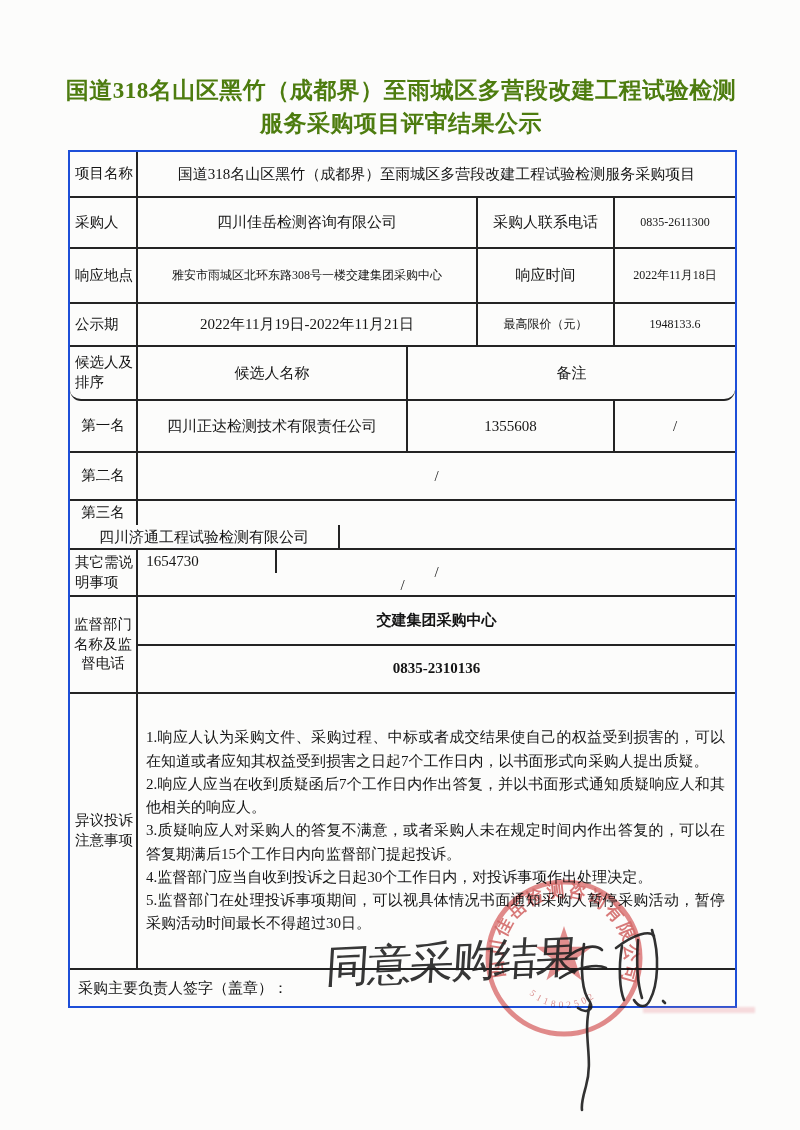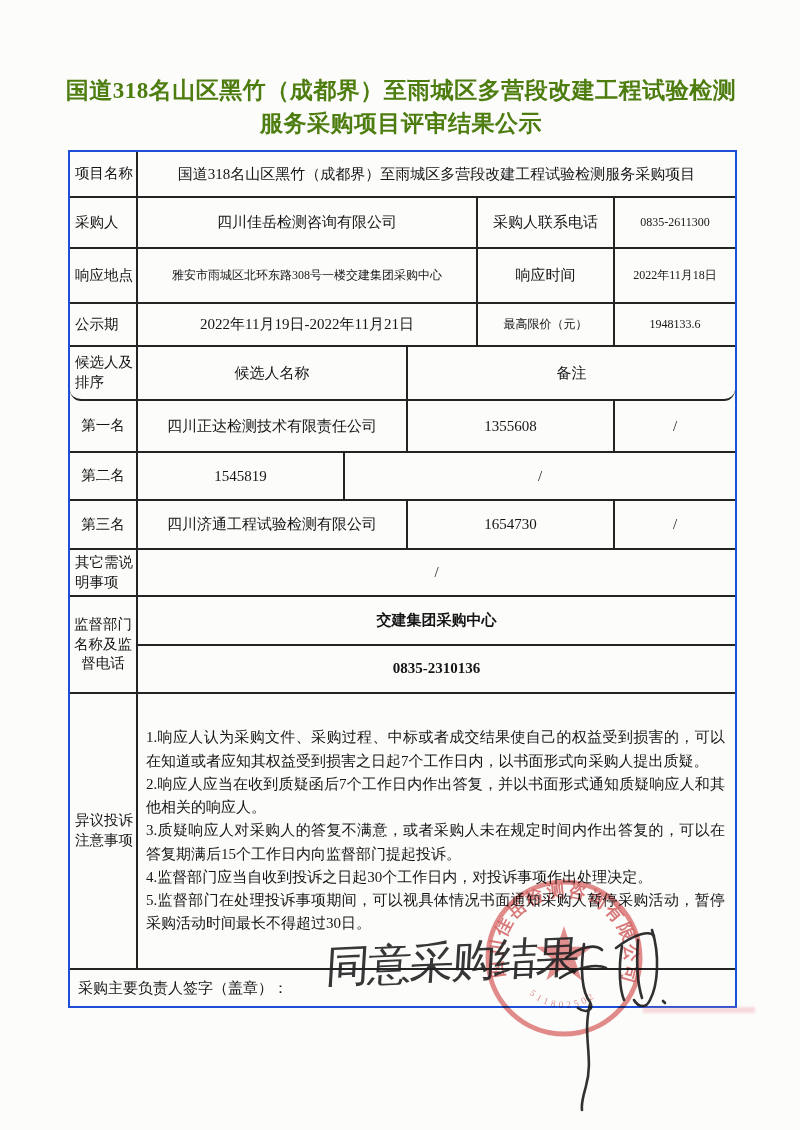--- a/index.html
+++ b/index.html
@@ -50,21 +50,21 @@
   .w207{width:207px;flex:none;}
   .nowrap{white-space:nowrap;}
   .fs14{font-size:12px;}
   .r1{height:46px;}
   .r2{height:51px;}
   .r3{height:55px;}
   .r4{height:43px;}
   .r5{height:54px;border-radius:11px;}
   .r6{height:52px;}
   .r7{height:48px;}
-  .r8{height:49px;}
+  .r8{height:49px;flex-direction:column;}
   .r9{height:47px;}
   .r10{height:97px;}
   .r11{height:276px;}
   .r12{height:36px;}
   .subcol{flex:1;display:flex;flex-direction:column;font-weight:bold;}
   .subrow{
     flex:1;display:flex;align-items:center;justify-content:center;
     font-size:15px;
   }
   .subrow:first-child{border-bottom:2px solid #242424;}
@@ -152,21 +152,20 @@
 
     <div class="row r6">
       <div class="cell label center">第一名</div>
       <div class="cell w270">四川正达检测技术有限责任公司</div>
       <div class="cell w207">1355608</div>
       <div class="cell grow">/</div>
     </div>
 
     <div class="row r7">
       <div class="cell label center">第二名</div>
-      <div class="cell w207">1545819</div>
       <div class="cell grow">/</div>
     </div>
 
     <div class="row r8">
       <div class="cell label center">第三名</div>
       <div class="cell w270">四川济通工程试验检测有限公司</div>
       <div class="cell w207">1654730</div>
       <div class="cell grow">/</div>
     </div>
 

